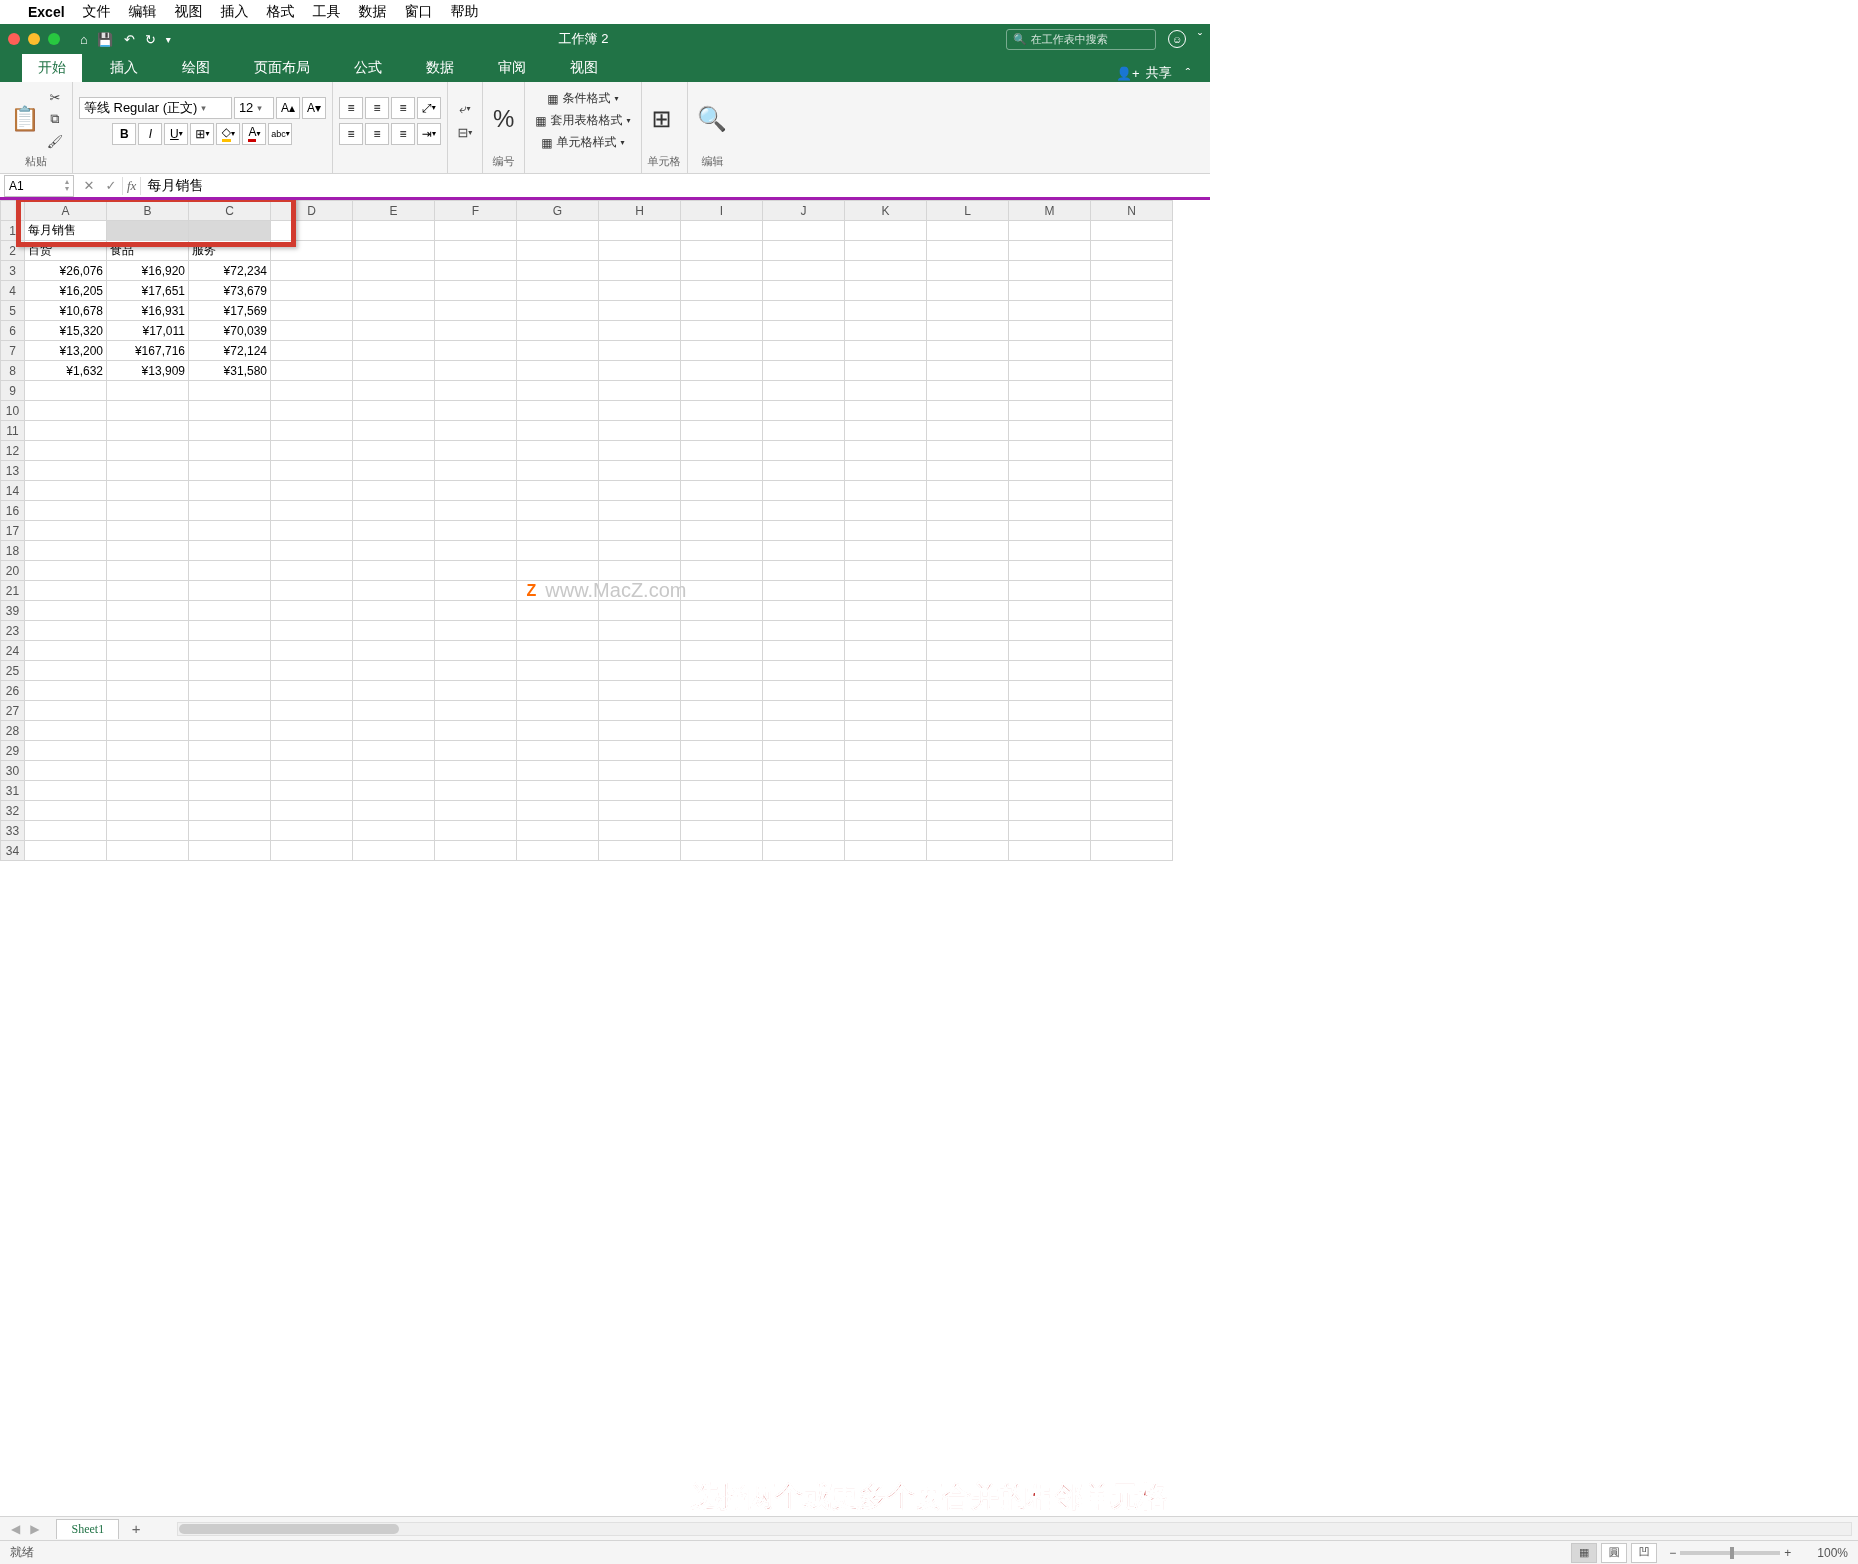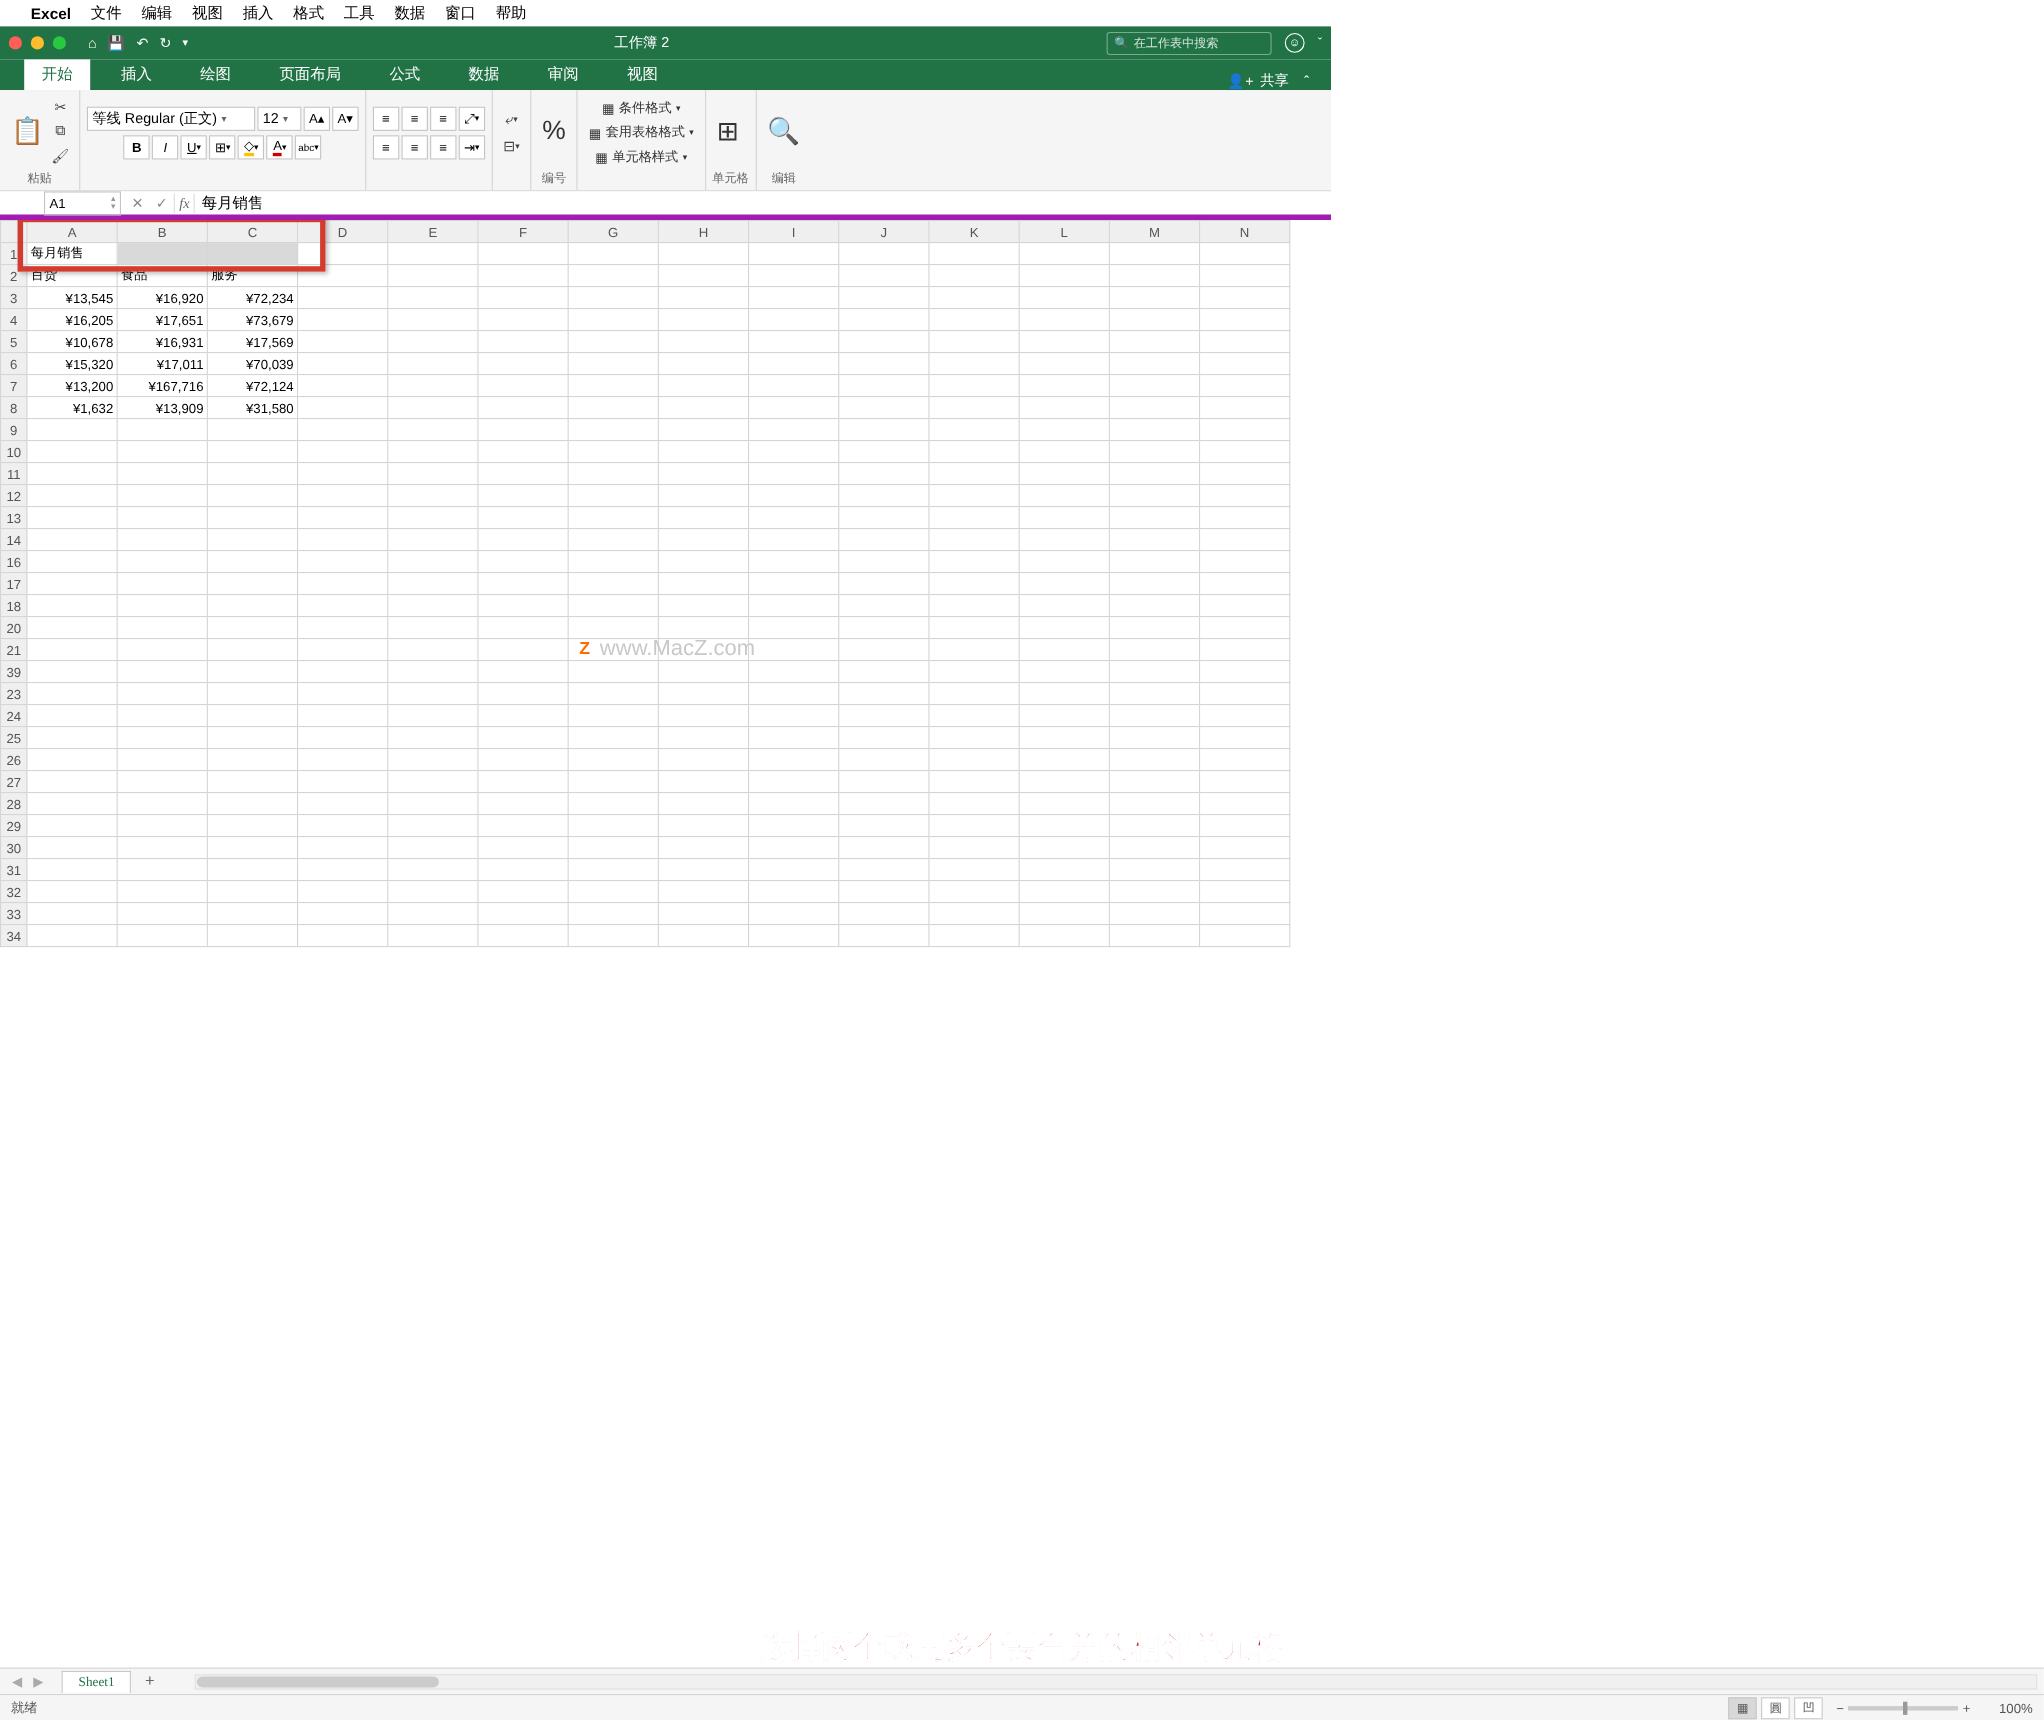--- a/index.html
+++ b/index.html
@@ -40,21 +40,21 @@
 .btn-lg .icon-big { font-size: 24px; }
 .stack { display: flex; flex-direction: column; gap: 2px; justify-content: center; }
 .row-inline { display: flex; align-items: center; gap: 2px; }
 .small-icon { width: 22px; height: 20px; display: flex; align-items: center; justify-content: center; border: 1px solid transparent; border-radius: 2px; font-size: 13px; cursor: default; color: #444; }
 .small-box { width: 24px; height: 22px; border: 1px solid #c4c4c4; display: flex; align-items: center; justify-content: center; font-size: 12px; cursor: default; background: #fff; }
 .combo { height: 22px; border: 1px solid #c4c4c4; background: #fff; padding: 0 4px; display: flex; align-items: center; font-size: 13px; }
 .combo .drop { margin-left: 4px; color: #666; font-size: 9px; }
 .ribbon-item-wide { display: flex; align-items: center; gap: 4px; font-size: 12px; color: #333; padding: 1px 4px; cursor: default; }
 
 
-.formula-bar { height: 26px; border-bottom: 5px solid #a21caf; display: flex; align-items: center; background: #fff; padding-left: 36px; }
+.formula-bar { height: 26px; border-bottom: 3px solid #a21caf; display: flex; align-items: center; background: #fff; }
 .name-box { width: 70px; height: 22px; border: 1px solid #c4c4c4; margin: 0 4px; padding: 0 4px; display: flex; align-items: center; justify-content: space-between; font-size: 12px; }
 .name-box .sp { font-size: 8px; color: #999; line-height: 0.8; }
 .fx-btn { width: 22px; height: 22px; display: flex; align-items: center; justify-content: center; color: #888; font-size: 13px; cursor: default; }
 .fx-label { font-style: italic; font-family: Georgia, serif; color: #666; padding: 0 4px; font-size: 13px; }
 .fx-divider { width: 1px; height: 18px; background: #ddd; }
 .formula-input { flex: 1; padding: 0 6px; font-size: 14px; }
 
 
 .grid-wrap { position: relative; height: 780px; overflow: auto; border-top: 0; }
 .grid { border-collapse: collapse; table-layout: fixed; }
@@ -347,21 +347,21 @@
           <td class=" "></td>
           <td class=" "></td>
           <td class=" "></td>
           <td class=" "></td>
           <td class=" "></td>
           <td class=" "></td>
           <td class=" "></td>
         </tr>
         <tr>
           <th class="rowhdr">3</th>
-          <td class=" ">¥13,545</td>
+          <td class=" ">¥26,076</td>
           <td class=" ">¥16,920</td>
           <td class=" ">¥72,234</td>
           <td class=" "></td>
           <td class=" "></td>
           <td class=" "></td>
           <td class=" "></td>
           <td class=" "></td>
           <td class=" "></td>
           <td class=" "></td>
           <td class=" "></td>

